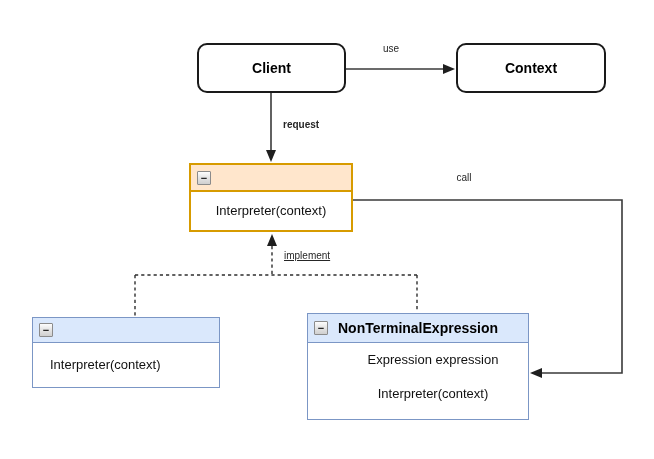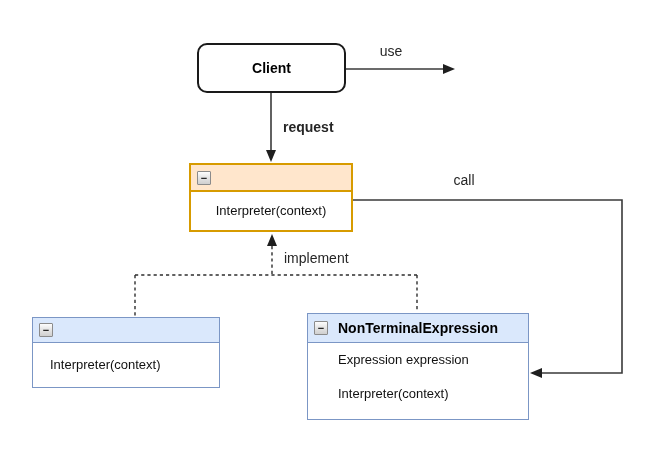--- a/index.html
+++ b/index.html
@@ -42,21 +42,21 @@
     border:1px solid #8b8b8b;border-radius:1px;
     background:linear-gradient(180deg,#fdfdfd 0%,#e6e6e6 45%,#cfcfcf 100%);
     display:flex;align-items:center;justify-content:center;
     font-size:11px;line-height:0;font-weight:bold;color:#1c1c1c;
   }
 
   .bdy-center{display:flex;align-items:center;justify-content:center;}
   .member{white-space:nowrap;}
 
   .edge-label{
-    position:absolute;font-size:14px;color:#262626;
+    position:absolute;font-size:10px;color:#262626;
     background:#ffffff;padding:0 1px;white-space:nowrap;
   }
   .lbl-center{text-align:center;}
 </style>
 </head>
 <body>
 
 <div class="canvas">
 
   <svg class="edges" width="654" height="459" aria-hidden="true">
@@ -82,20 +82,23 @@
       <line class="wire-dashed" x1="135" y1="275" x2="417" y2="275"></line>
       <line class="wire-dashed" x1="135" y1="275" x2="135" y2="316"></line>
       <line class="wire-dashed" x1="417" y1="275" x2="417" y2="312"></line>
     </g>
   </svg>
 
   <div class="node-rounded" style="left:197px;top:43px;width:149px;height:50px;">
     <span>Client</span>
   </div>
 
+  <div class="node-rounded" style="left:456px;top:43px;width:150px;height:50px;">
+    <span>Context</span>
+  </div>
 
   <div class="classbox cb-orange" style="left:189px;top:163px;width:164px;height:69px;">
     <div class="hdr">
       <span class="collapse-btn">
         <span>−</span>
       </span>
     </div>
     <div class="bdy bdy-center" style="height:36px;">
       <div class="member">Interpreter(context)</div>
     </div>
@@ -112,24 +115,24 @@
     </div>
   </div>
 
   <div class="classbox cb-blue" style="left:307px;top:313px;width:222px;height:107px;">
     <div class="hdr" style="height:29px;">
       <span class="collapse-btn">
         <span>−</span>
       </span>
       <span>NonTerminalExpression</span>
     </div>
-    <div class="bdy" style="padding-left:30px;line-height:34px;">
+    <div class="bdy" style="padding-left:30px;line-height:34px;text-align:center;">
       <div class="member">Expression expression</div>
       <div class="member">Interpreter(context)</div>
     </div>
   </div>
 
   <div class="edge-label lbl-center" style="left:360px;top:43px;width:60px;">use</div>
   <div class="edge-label" style="left:282px;top:119px;font-weight:bold;">request</div>
   <div class="edge-label lbl-center" style="left:433px;top:172px;width:60px;">call</div>
-  <div class="edge-label" style="left:283px;top:250px;">implement</div>
+  <div class="edge-label" style="left:283px;top:250px;text-decoration:underline;">implement</div>
 
 </div>
 
 </body></html>

